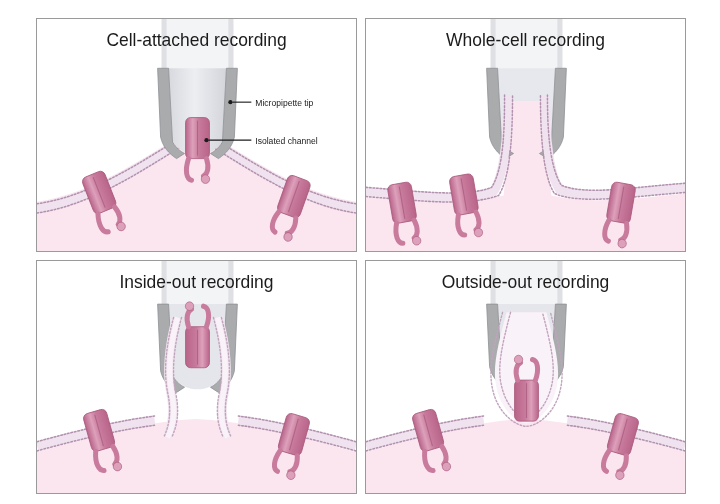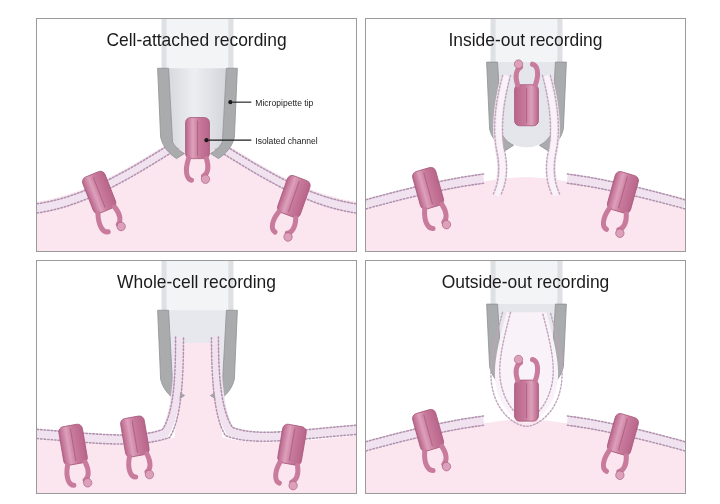--- a/index.html
+++ b/index.html
@@ -124,20 +124,81 @@
           </g>
 
           <text class="ptitle" x="160" y="26">Cell-attached recording</text>
         </g>
       </svg>
     </div>
 
     <div class="panel">
       <svg viewBox="0 0 320 226" preserveAspectRatio="none">
         <defs>
+          <clipPath id="clip2">
+              <rect x="0" y="0" width="320" height="226"></rect>
+            </clipPath>
+        </defs>
+        <g clip-path="url(#clip2)">
+
+          <path d="M0,174 C60,176 105,180 138,172 C142,140 142,110 142,78
+                   L182,78 C182,110 182,140 186,172 C220,180 262,176 320,170
+                   L320,226 L0,226 Z" fill="#fbe6ef"></path>
+
+          <rect x="125" y="-2" width="72" height="56" fill="#eceef1" opacity="0.62"></rect>
+          <rect x="125" y="-2" width="5" height="56" fill="#d9dbe0" opacity="0.8"></rect>
+          <rect x="192" y="-2" width="5" height="56" fill="#d9dbe0" opacity="0.8"></rect>
+
+          <path d="M132,48 L190,48 L186,120 L136,120 Z" fill="#e7e8ed"></path>
+          <path d="M138,80 L184,80 L186,122 L136,122 Z" fill="#fbe6ef"></path>
+
+          <path d="M121,48 L132,48 L136,120 C140,126 144,129 148,131 L140,136
+                   C132,131 126,124 124,115 Z" fill="#a9abad" stroke="#8e9194" stroke-width="0.8"></path>
+          <path d="M201,48 L190,48 L186,120 C182,126 178,129 174,131 L182,136
+                   C190,131 196,124 198,115 Z" fill="#a9abad" stroke="#8e9194" stroke-width="0.8"></path>
+
+          <g>
+            <path d="M0,168 C55,172 100,178 128,168 C140,150 142,110 142,74" fill="none" stroke="#f0e2ee" stroke-width="9"></path>
+            <path d="M320,164 C265,168 220,176 194,166 C182,148 180,110 180,74" fill="none" stroke="#f0e2ee" stroke-width="9"></path>
+            <path d="M0,164 C55,168 100,174 126,164 C138,146 139,108 139,74" fill="none" stroke="#b192ae" stroke-width="1.5" stroke-dasharray="1.6 1.9" stroke-linecap="round"></path>
+            <path d="M0,173 C55,177 100,183 133,172 C145,154 147,112 147,74" fill="none" stroke="#b192ae" stroke-width="1.5" stroke-dasharray="1.6 1.9" stroke-linecap="round"></path>
+            <path d="M320,160 C265,164 222,172 196,162 C184,144 182,108 182,74" fill="none" stroke="#b192ae" stroke-width="1.5" stroke-dasharray="1.6 1.9" stroke-linecap="round"></path>
+            <path d="M320,169 C265,173 216,181 189,170 C177,152 175,110 175,74" fill="none" stroke="#b192ae" stroke-width="1.5" stroke-dasharray="1.6 1.9" stroke-linecap="round"></path>
+          </g>
+
+          <g transform="translate(36,178) rotate(-10)">
+            <rect x="-12" y="-18" width="24" height="38" rx="5" fill="url(#chv)" stroke="#a85a7d" stroke-width="0.8"></rect>
+            <line x1="0" y1="-15" x2="0" y2="17" stroke="#a85a7d" stroke-width="1.1" opacity="0.75"></line>
+            <path d="M-9,20 C-13,31 -11,39 -6,40" fill="none" stroke="#c87b9c" stroke-width="5" stroke-linecap="round"></path>
+            <path d="M9,20 C12,29 10,35 6,37" fill="none" stroke="#c87b9c" stroke-width="5" stroke-linecap="round"></path>
+            <circle cx="8" cy="40" r="4.2" fill="#dda0bb" stroke="#a85a7d" stroke-width="0.6"></circle>
+          </g>
+          <g transform="translate(98,170) rotate(-10)">
+            <rect x="-12" y="-18" width="24" height="38" rx="5" fill="url(#chv)" stroke="#a85a7d" stroke-width="0.8"></rect>
+            <line x1="0" y1="-15" x2="0" y2="17" stroke="#a85a7d" stroke-width="1.1" opacity="0.75"></line>
+            <path d="M-9,20 C-13,31 -11,39 -6,40" fill="none" stroke="#c87b9c" stroke-width="5" stroke-linecap="round"></path>
+            <path d="M9,20 C12,29 10,35 6,37" fill="none" stroke="#c87b9c" stroke-width="5" stroke-linecap="round"></path>
+            <circle cx="8" cy="40" r="4.2" fill="#dda0bb" stroke="#a85a7d" stroke-width="0.6"></circle>
+          </g>
+          <g transform="translate(256,178) rotate(10)">
+            <rect x="-12" y="-18" width="24" height="38" rx="5" fill="url(#chv)" stroke="#a85a7d" stroke-width="0.8"></rect>
+            <line x1="0" y1="-15" x2="0" y2="17" stroke="#a85a7d" stroke-width="1.1" opacity="0.75"></line>
+            <path d="M-9,20 C-13,31 -11,39 -6,40" fill="none" stroke="#c87b9c" stroke-width="5" stroke-linecap="round"></path>
+            <path d="M9,20 C12,29 10,35 6,37" fill="none" stroke="#c87b9c" stroke-width="5" stroke-linecap="round"></path>
+            <circle cx="8" cy="40" r="4.2" fill="#dda0bb" stroke="#a85a7d" stroke-width="0.6"></circle>
+          </g>
+
+          <text class="ptitle" x="160" y="26">Whole-cell recording</text>
+        </g>
+      </svg>
+    </div>
+
+    <div class="panel">
+      <svg viewBox="0 0 320 226" preserveAspectRatio="none">
+        <defs>
             <clipPath id="clip3">
               <rect x="0" y="0" width="320" height="226"></rect>
             </clipPath>
           </defs>
         <g clip-path="url(#clip3)">
 
           <path d="M0,186 C60,170 110,156 160,154 C210,156 260,170 320,186 L320,226 L0,226 Z" fill="#fbe6ef"></path>
           <g>
             <path d="M0,180 C45,168 85,159 118,155" fill="none" stroke="#f0e2ee" stroke-width="9"></path>
             <path d="M0,176 C45,164 85,155 118,151" fill="none" stroke="#b192ae" stroke-width="1.5" stroke-dasharray="1.6 1.9" stroke-linecap="round"></path>
@@ -188,81 +249,20 @@
           </g>
           <g transform="translate(258,168) rotate(16)">
             <rect x="-12" y="-18" width="24" height="38" rx="5" fill="url(#chv)" stroke="#a85a7d" stroke-width="0.8"></rect>
             <line x1="0" y1="-15" x2="0" y2="17" stroke="#a85a7d" stroke-width="1.1" opacity="0.75"></line>
             <path d="M-9,20 C-13,31 -11,39 -6,40" fill="none" stroke="#c87b9c" stroke-width="5" stroke-linecap="round"></path>
             <path d="M9,20 C12,29 10,35 6,37" fill="none" stroke="#c87b9c" stroke-width="5" stroke-linecap="round"></path>
             <circle cx="8" cy="40" r="4.2" fill="#dda0bb" stroke="#a85a7d" stroke-width="0.6"></circle>
           </g>
 
           <text class="ptitle" x="160" y="26">Inside-out recording</text>
-        </g>
-      </svg>
-    </div>
-
-    <div class="panel">
-      <svg viewBox="0 0 320 226" preserveAspectRatio="none">
-        <defs>
-          <clipPath id="clip2">
-              <rect x="0" y="0" width="320" height="226"></rect>
-            </clipPath>
-        </defs>
-        <g clip-path="url(#clip2)">
-
-          <path d="M0,174 C60,176 105,180 138,172 C142,140 142,110 142,78
-                   L182,78 C182,110 182,140 186,172 C220,180 262,176 320,170
-                   L320,226 L0,226 Z" fill="#fbe6ef"></path>
-
-          <rect x="125" y="-2" width="72" height="56" fill="#eceef1" opacity="0.62"></rect>
-          <rect x="125" y="-2" width="5" height="56" fill="#d9dbe0" opacity="0.8"></rect>
-          <rect x="192" y="-2" width="5" height="56" fill="#d9dbe0" opacity="0.8"></rect>
-
-          <path d="M132,48 L190,48 L186,120 L136,120 Z" fill="#e7e8ed"></path>
-          <path d="M138,80 L184,80 L186,122 L136,122 Z" fill="#fbe6ef"></path>
-
-          <path d="M121,48 L132,48 L136,120 C140,126 144,129 148,131 L140,136
-                   C132,131 126,124 124,115 Z" fill="#a9abad" stroke="#8e9194" stroke-width="0.8"></path>
-          <path d="M201,48 L190,48 L186,120 C182,126 178,129 174,131 L182,136
-                   C190,131 196,124 198,115 Z" fill="#a9abad" stroke="#8e9194" stroke-width="0.8"></path>
-
-          <g>
-            <path d="M0,168 C55,172 100,178 128,168 C140,150 142,110 142,74" fill="none" stroke="#f0e2ee" stroke-width="9"></path>
-            <path d="M320,164 C265,168 220,176 194,166 C182,148 180,110 180,74" fill="none" stroke="#f0e2ee" stroke-width="9"></path>
-            <path d="M0,164 C55,168 100,174 126,164 C138,146 139,108 139,74" fill="none" stroke="#b192ae" stroke-width="1.5" stroke-dasharray="1.6 1.9" stroke-linecap="round"></path>
-            <path d="M0,173 C55,177 100,183 133,172 C145,154 147,112 147,74" fill="none" stroke="#b192ae" stroke-width="1.5" stroke-dasharray="1.6 1.9" stroke-linecap="round"></path>
-            <path d="M320,160 C265,164 222,172 196,162 C184,144 182,108 182,74" fill="none" stroke="#b192ae" stroke-width="1.5" stroke-dasharray="1.6 1.9" stroke-linecap="round"></path>
-            <path d="M320,169 C265,173 216,181 189,170 C177,152 175,110 175,74" fill="none" stroke="#b192ae" stroke-width="1.5" stroke-dasharray="1.6 1.9" stroke-linecap="round"></path>
-          </g>
-
-          <g transform="translate(36,178) rotate(-10)">
-            <rect x="-12" y="-18" width="24" height="38" rx="5" fill="url(#chv)" stroke="#a85a7d" stroke-width="0.8"></rect>
-            <line x1="0" y1="-15" x2="0" y2="17" stroke="#a85a7d" stroke-width="1.1" opacity="0.75"></line>
-            <path d="M-9,20 C-13,31 -11,39 -6,40" fill="none" stroke="#c87b9c" stroke-width="5" stroke-linecap="round"></path>
-            <path d="M9,20 C12,29 10,35 6,37" fill="none" stroke="#c87b9c" stroke-width="5" stroke-linecap="round"></path>
-            <circle cx="8" cy="40" r="4.2" fill="#dda0bb" stroke="#a85a7d" stroke-width="0.6"></circle>
-          </g>
-          <g transform="translate(98,170) rotate(-10)">
-            <rect x="-12" y="-18" width="24" height="38" rx="5" fill="url(#chv)" stroke="#a85a7d" stroke-width="0.8"></rect>
-            <line x1="0" y1="-15" x2="0" y2="17" stroke="#a85a7d" stroke-width="1.1" opacity="0.75"></line>
-            <path d="M-9,20 C-13,31 -11,39 -6,40" fill="none" stroke="#c87b9c" stroke-width="5" stroke-linecap="round"></path>
-            <path d="M9,20 C12,29 10,35 6,37" fill="none" stroke="#c87b9c" stroke-width="5" stroke-linecap="round"></path>
-            <circle cx="8" cy="40" r="4.2" fill="#dda0bb" stroke="#a85a7d" stroke-width="0.6"></circle>
-          </g>
-          <g transform="translate(256,178) rotate(10)">
-            <rect x="-12" y="-18" width="24" height="38" rx="5" fill="url(#chv)" stroke="#a85a7d" stroke-width="0.8"></rect>
-            <line x1="0" y1="-15" x2="0" y2="17" stroke="#a85a7d" stroke-width="1.1" opacity="0.75"></line>
-            <path d="M-9,20 C-13,31 -11,39 -6,40" fill="none" stroke="#c87b9c" stroke-width="5" stroke-linecap="round"></path>
-            <path d="M9,20 C12,29 10,35 6,37" fill="none" stroke="#c87b9c" stroke-width="5" stroke-linecap="round"></path>
-            <circle cx="8" cy="40" r="4.2" fill="#dda0bb" stroke="#a85a7d" stroke-width="0.6"></circle>
-          </g>
-
-          <text class="ptitle" x="160" y="26">Whole-cell recording</text>
         </g>
       </svg>
     </div>
 
     <div class="panel">
       <svg viewBox="0 0 320 226" preserveAspectRatio="none">
         <defs>
             <clipPath id="clip4">
               <rect x="0" y="0" width="320" height="226"></rect>
             </clipPath>

